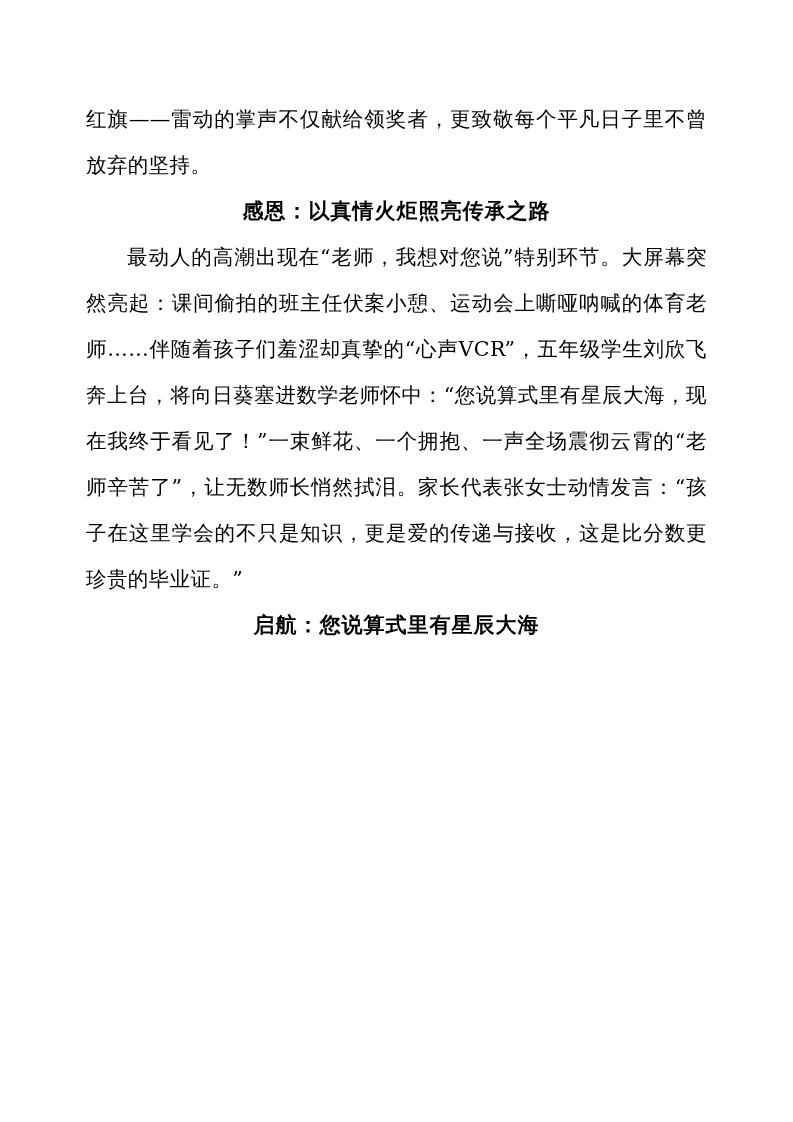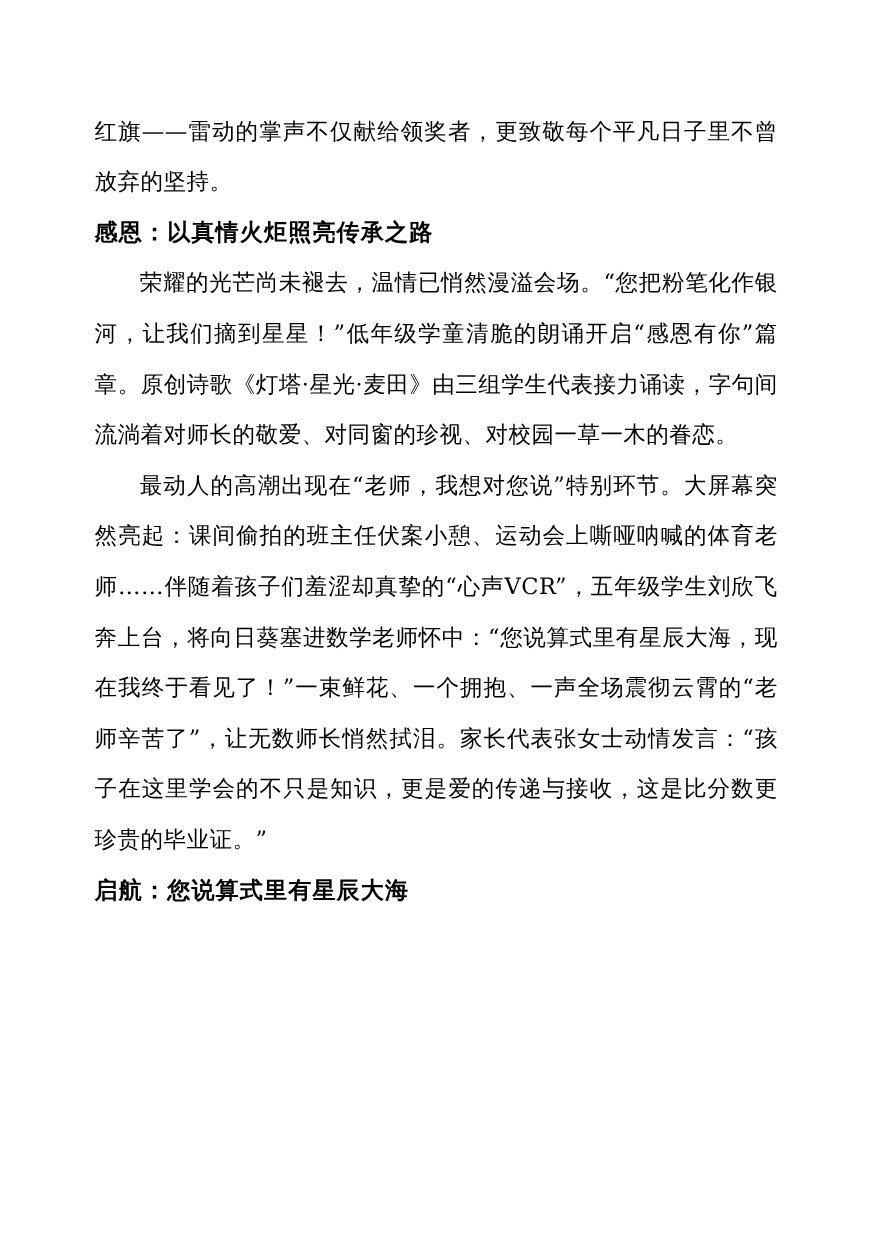--- a/index.html
+++ b/index.html
@@ -33,36 +33,35 @@
     letter-spacing: 0.4px;
   }
   p.para.noindent {
     text-indent: 0;
   }
   h2.heading {
     margin: 0;
     font-size: 21px;
     line-height: 46px;
     font-weight: bold;
-    text-align: left;
+    text-align: center;
     letter-spacing: 1px;
     font-family: "DejaVu Serif", "Liberation Serif", serif;
   }
 </style>
 </head>
 <body>
 
 <div class="page">
   <div class="doc-body">
 
     <p class="para noindent">红旗——雷动的掌声不仅献给领奖者，更致敬每个平凡日子里不曾放弃的坚持。</p>
 
     <h2 class="heading">感恩：以真情火炬照亮传承之路</h2>
 
-    <p class="para">荣耀的光芒尚未褪去，温情已悄然漫溢会场。“您把粉笔化作银河，让我们摘到星星！”低年级学童清脆的朗诵开启“感恩有你”篇章。原创诗歌《灯塔·星光·麦田》由三组学生代表接力诵读，字句间流淌着对师长的敬爱、对同窗的珍视、对校园一草一木的眷恋。</p>
 
     <p class="para">最动人的高潮出现在“老师，我想对您说”特别环节。大屏幕突然亮起：课间偷拍的班主任伏案小憩、运动会上嘶哑呐喊的体育老师……伴随着孩子们羞涩却真挚的“心声VCR”，五年级学生刘欣飞奔上台，将向日葵塞进数学老师怀中：“您说算式里有星辰大海，现在我终于看见了！”一束鲜花、一个拥抱、一声全场震彻云霄的“老师辛苦了”，让无数师长悄然拭泪。家长代表张女士动情发言：“孩子在这里学会的不只是知识，更是爱的传递与接收，这是比分数更珍贵的毕业证。”</p>
 
     <h2 class="heading">启航：您说算式里有星辰大海</h2>
 
 
   </div>
 </div>
 
 </body></html>

